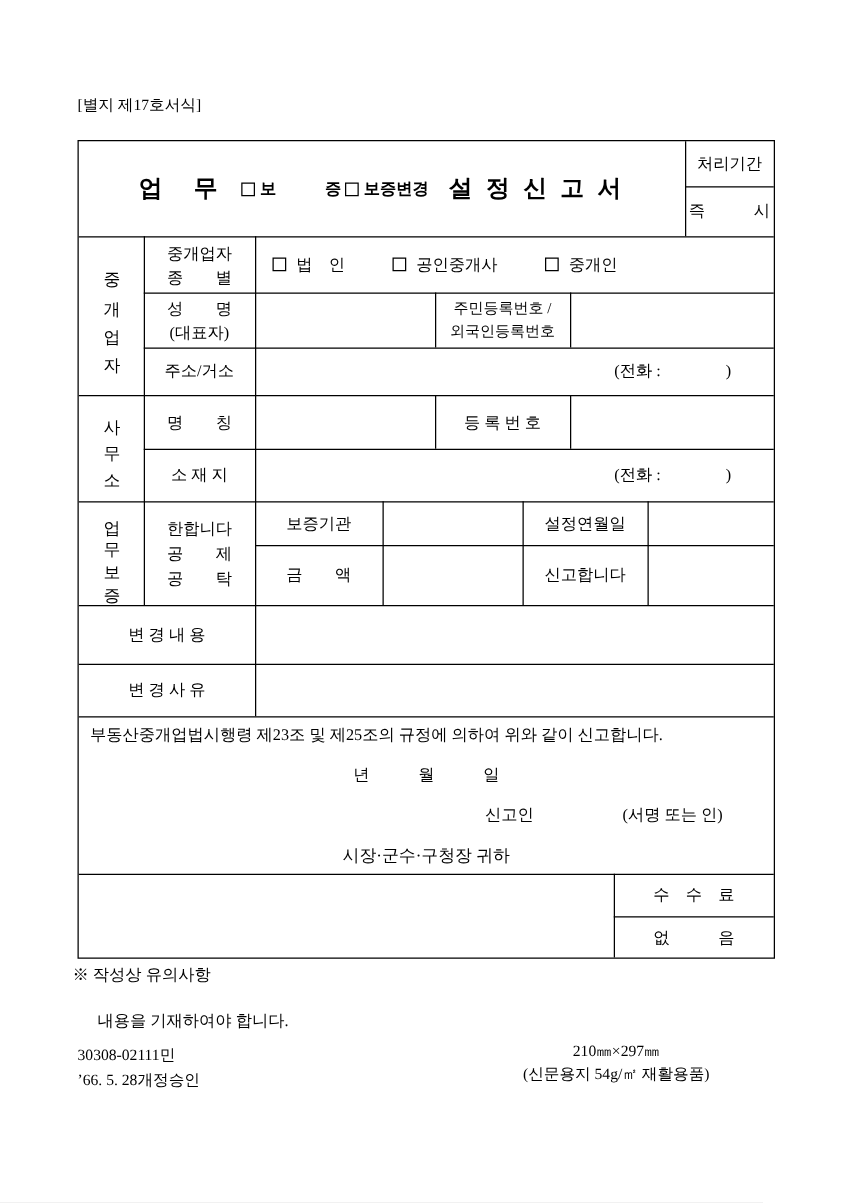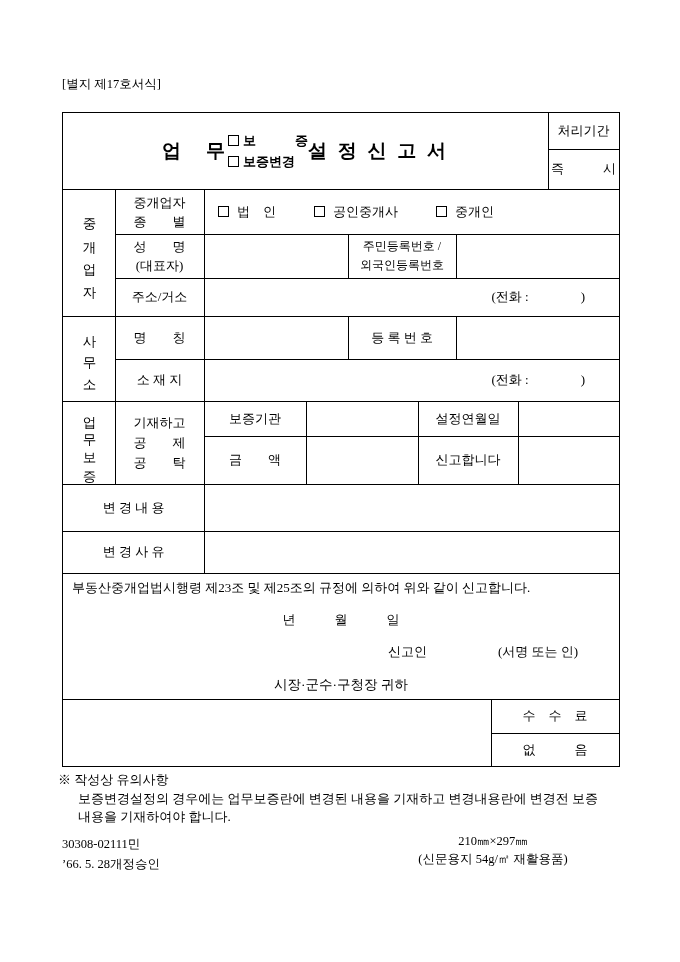--- a/index.html
+++ b/index.html
@@ -29,24 +29,24 @@
   .vlabel {
     writing-mode: vertical-rl;
     text-orientation: upright;
     justify-content: center;
     font-size: 13.5px;
     letter-spacing: 9px;
   }
   .vlabel.tight { letter-spacing: 5px; }
   .title-row {
     left: 0; top: 0; width: 485px; height: 76px;
-    display: flex; align-items: center; justify-content: center; gap: 0;
+    display: flex; align-items: center; justify-content: center; gap: 16px;
   }
   .title-big { font-size: 19px; font-weight: bold; letter-spacing: 3px; white-space: nowrap; }
-  .title-stack { display: flex; flex-direction: column; gap: 3px; }
+  .title-stack { display: flex; flex-direction: row; gap: 3px; }
   .stack-line { display: flex; align-items: center; gap: 4px; font-size: 13px; font-weight: bold; white-space: nowrap; }
   .cb {
     display: inline-block; width: 11px; height: 11px;
     border: 1.2px solid #000; background: #fff; flex: 0 0 auto;
   }
   .opts { gap: 38px; padding-left: 14px; }
   .opt { display: flex; align-items: center; gap: 8px; font-size: 13px; white-space: nowrap; }
   .phone { padding-right: 34px; font-size: 13px; }
   .decl { left: 0; top: 460px; width: 556px; height: 126px; }
   .decl .stmt { left: 9px; top: 6px; font-size: 13px; }
@@ -149,21 +149,21 @@
     <div class="cell" style="left:141px;top:203px;width:144px;height:43px"></div>
     <div class="cell c-center fs13" style="left:285px;top:203px;width:108px;height:43px">등 록 번 호</div>
     <div class="cell" style="left:393px;top:203px;width:163px;height:43px"></div>
     <div class="cell c-center fs13" style="left:52px;top:246px;width:89px;height:42px">소 재 지</div>
     <div class="cell c-right phone" style="left:141px;top:246px;width:415px;height:42px">
       <span>(전화 :　　　　)</span>
     </div>
 
     <div class="cell vlabel tight" style="left:0;top:288px;width:52px;height:83px">업무보증</div>
     <div class="cell c-center three-line fs13" style="left:52px;top:288px;width:89px;height:83px">
-      <div>기재하고</div>
+      <div>한합니다</div>
       <div>공　　제</div>
       <div>공　　탁</div>
     </div>
     <div class="cell c-center fs13" style="left:141px;top:288px;width:102px;height:35px">보증기관</div>
     <div class="cell" style="left:243px;top:288px;width:112px;height:35px"></div>
     <div class="cell c-center fs13" style="left:355px;top:288px;width:100px;height:35px">설정연월일</div>
     <div class="cell" style="left:455px;top:288px;width:101px;height:35px"></div>
     <div class="cell c-center fs13" style="left:141px;top:323px;width:102px;height:48px">금　　액</div>
     <div class="cell" style="left:243px;top:323px;width:112px;height:48px"></div>
     <div class="cell c-center fs13" style="left:355px;top:323px;width:100px;height:48px">신고합니다</div>
@@ -181,21 +181,20 @@
       <div class="abs sig">(서명 또는 인)</div>
       <div class="abs rcpt">시장·군수·구청장  귀하</div>
     </div>
 
     <div class="cell c-center fs13" style="left:428px;top:586px;width:128px;height:34px">수　수　료</div>
     <div class="cell c-center fs13" style="left:428px;top:620px;width:128px;height:33px">없　　　음</div>
 
   </div>
 
   <div class="abs notes nowrap" style="left:58px;top:771px">※ 작성상 유의사항</div>
-  <div class="abs notes nowrap" style="left:78px;top:790px">보증변경설정의 경우에는 업무보증란에 변경된 내용을 기재하고 변경내용란에 변경전 보증</div>
   <div class="abs notes nowrap" style="left:78px;top:808px">내용을 기재하여야 합니다.</div>
 
   <div class="abs footer-line nowrap" style="left:62px;top:835px;font-size:12.5px">30308-02111민</div>
   <div class="abs footer-line nowrap" style="left:62px;top:855px;font-size:12.5px">’66. 5. 28개정승인</div>
   <div class="abs footer-line fright nowrap" style="left:368px;top:832px;font-size:12.5px">210㎜×297㎜</div>
   <div class="abs footer-line fright nowrap" style="left:368px;top:850px;font-size:12.5px">(신문용지 54g/㎡ 재활용품)</div>
 
 </div>
 
 </body></html>

